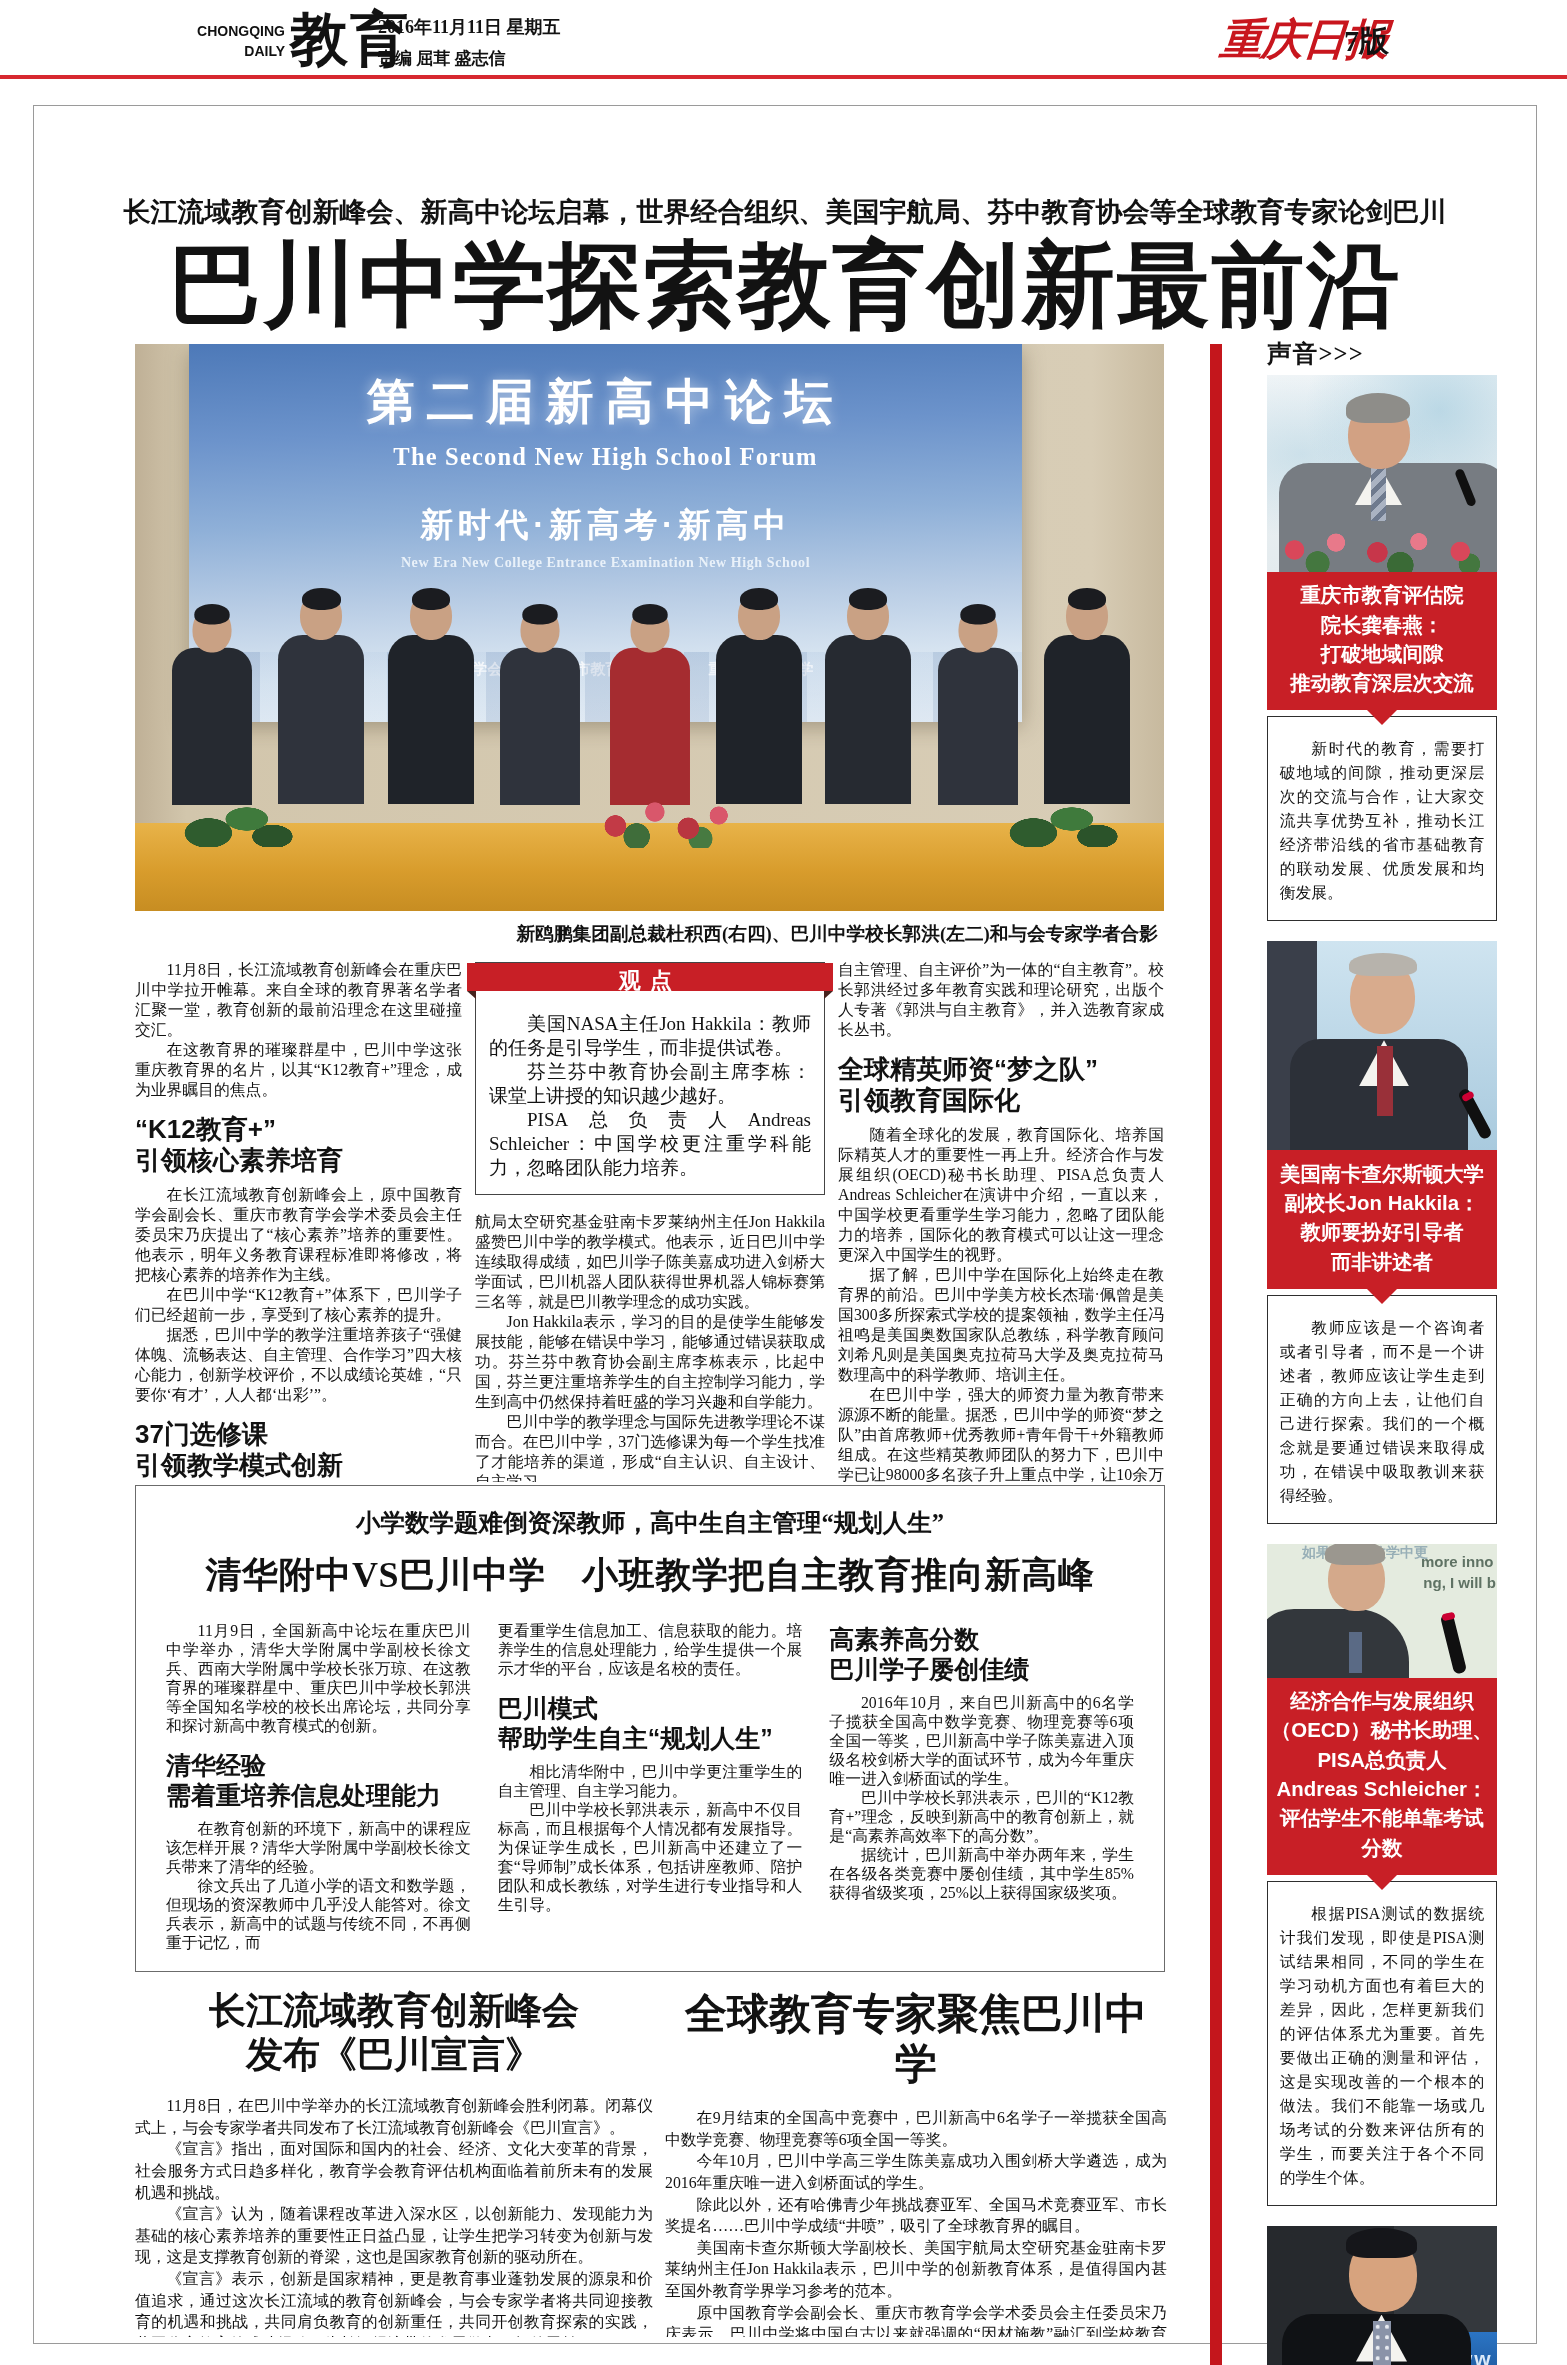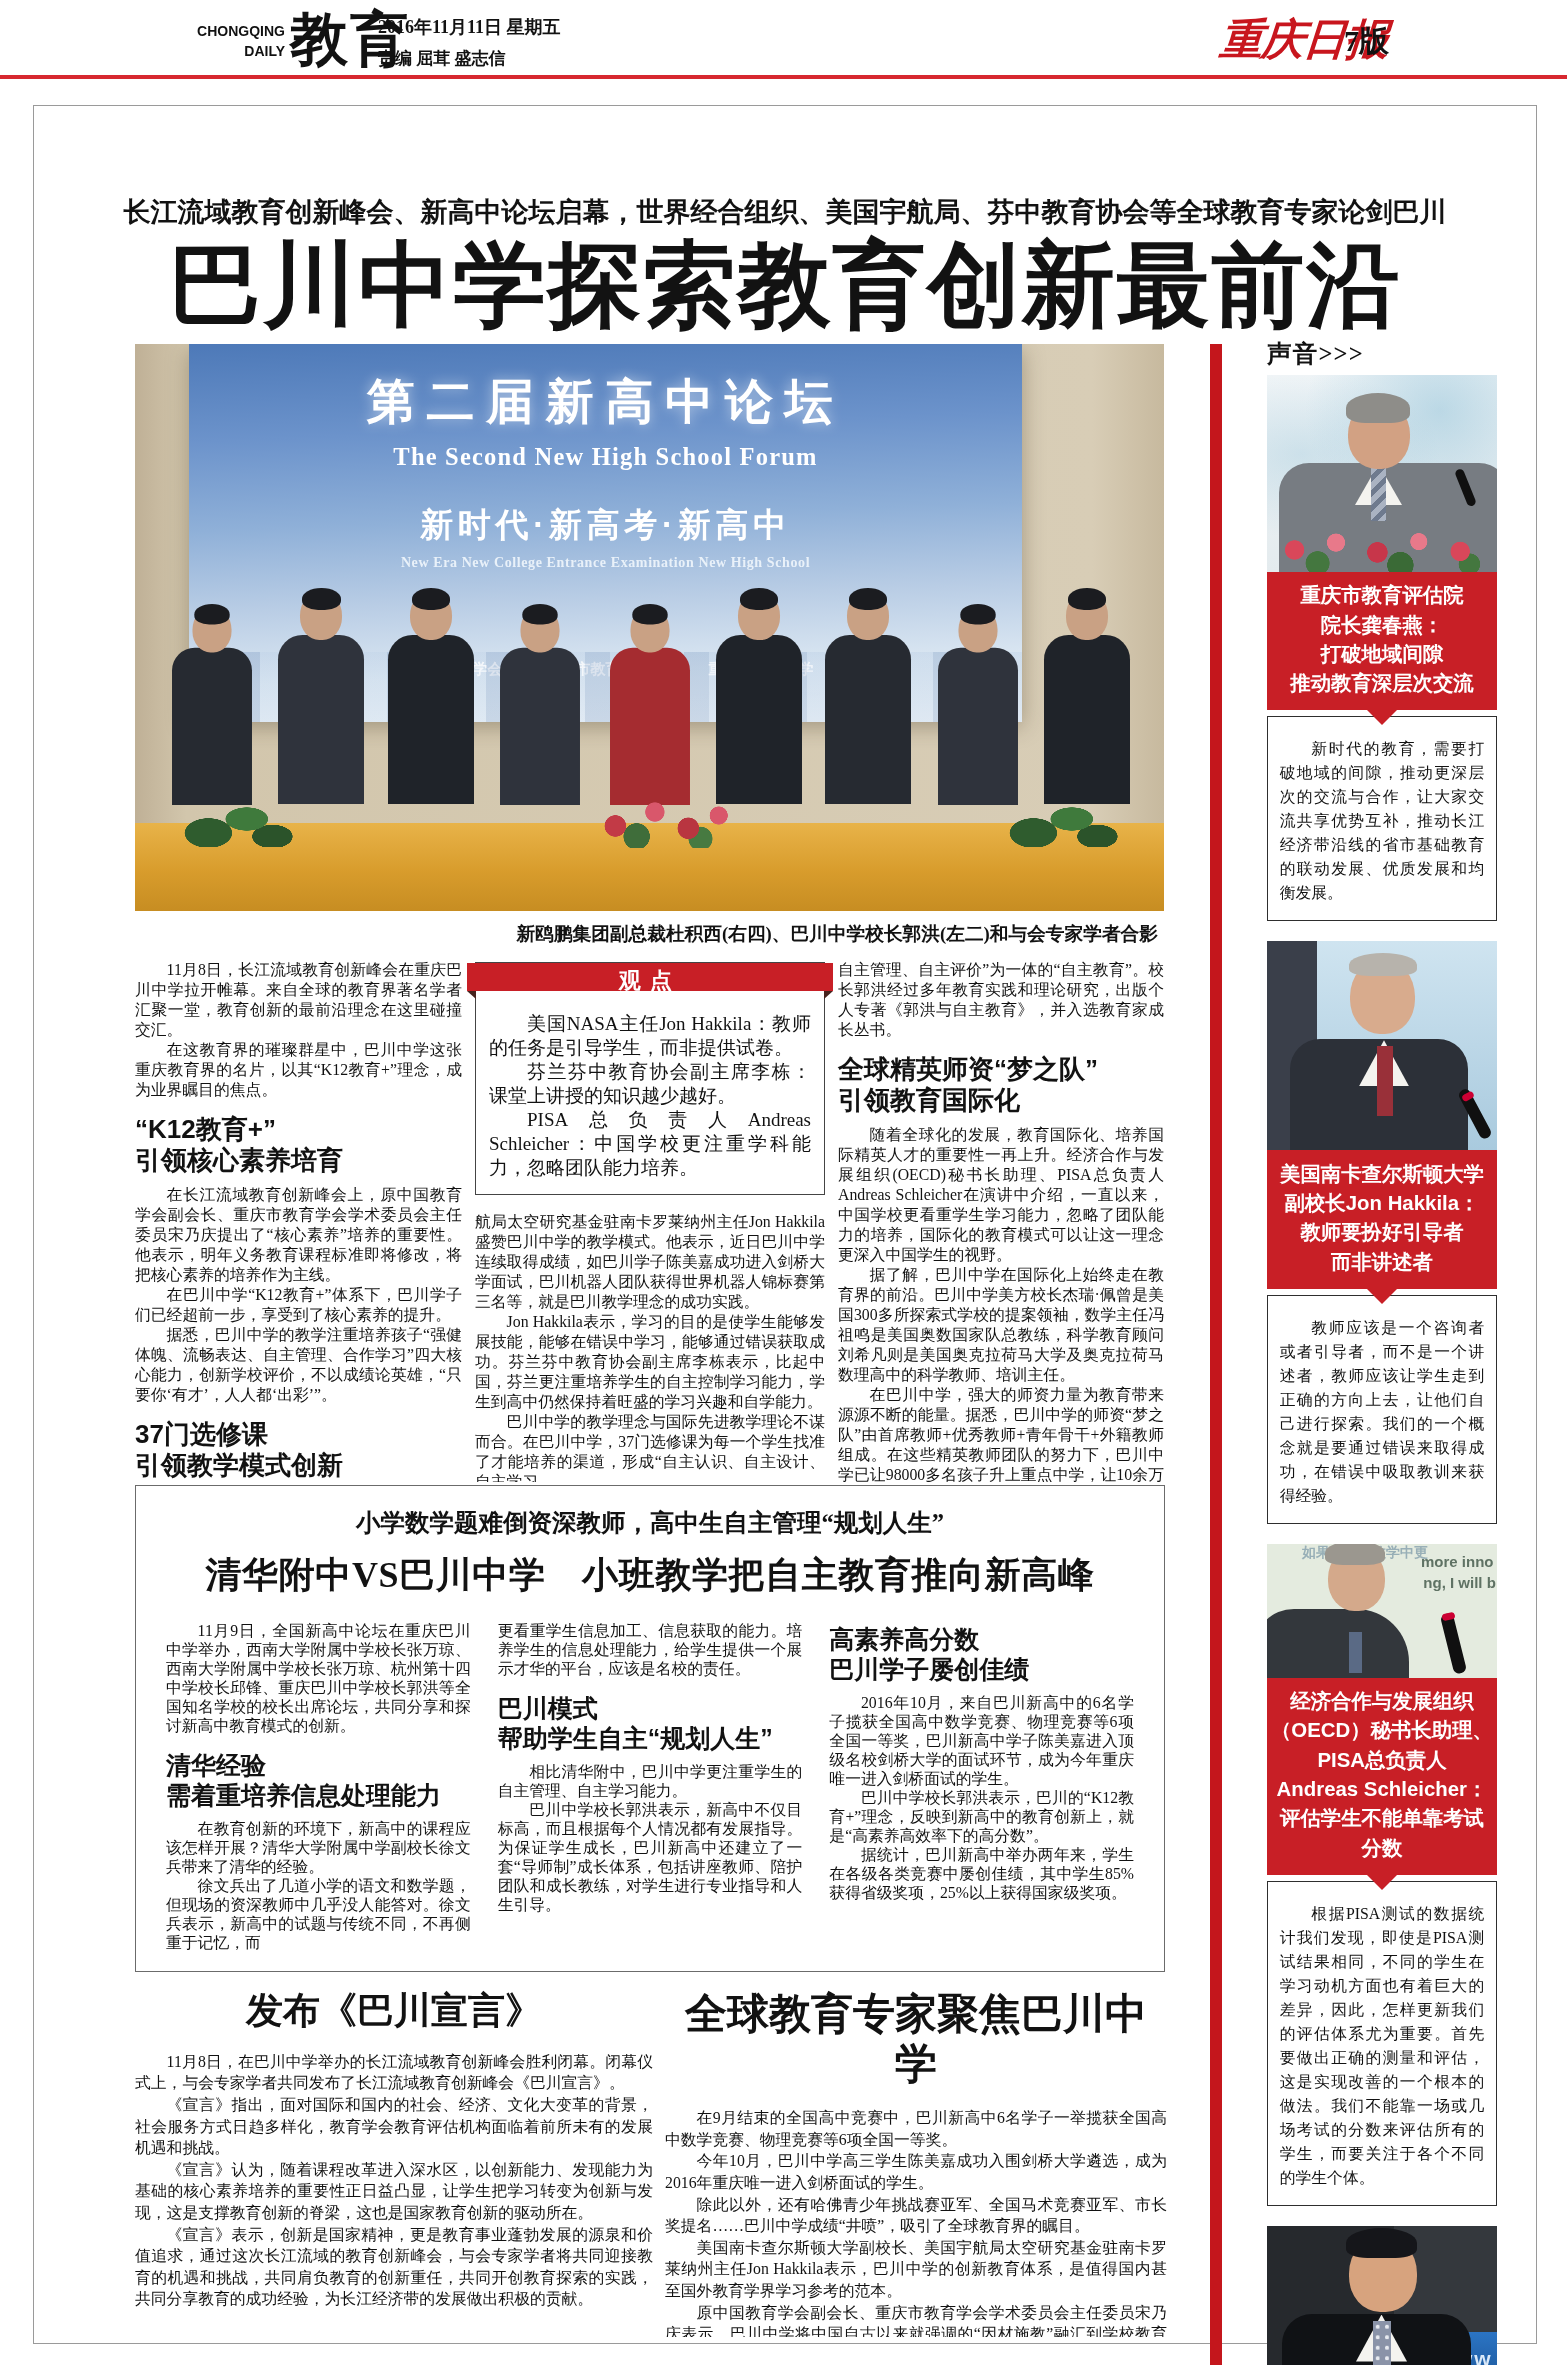--- a/index.html
+++ b/index.html
@@ -282,21 +282,21 @@
       <p class="para">在巴川中学，强大的师资力量为教育带来源源不断的能量。据悉，巴川中学的师资“梦之队”由首席教师+优秀教师+青年骨干+外籍教师组成。在这些精英教师团队的努力下，巴川中学已让98000多名孩子升上重点中学，让10余万名孩子，成就了人生梦想。</p>
 
     </div>
   </div>
 
   <section class="vsbox">
     <div class="vs-kicker">小学数学题难倒资深教师，高中生自主管理“规划人生”</div>
     <div class="vs-head">清华附中VS巴川中学　小班教学把自主教育推向新高峰</div>
     <div class="vs-cols">
       <div class="vs-col">
-        <p class="para">11月9日，全国新高中论坛在重庆巴川中学举办，西南大学附属中学校长张万琼、西南大学附属中学校长张万琼、杭州第十四中学校长邱锋、重庆巴川中学校长郭洪等全国知名学校的校长出席论坛，共同分享和探讨新高中教育模式的创新。</p>
+        <p class="para">11月9日，全国新高中论坛在重庆巴川中学举办，清华大学附属中学副校长徐文兵、西南大学附属中学校长张万琼、在这教育界的璀璨群星中、重庆巴川中学校长郭洪等全国知名学校的校长出席论坛，共同分享和探讨新高中教育模式的创新。</p>
         <div class="vs-sub">
           <div>清华经验</div>
           <div>需着重培养信息处理能力</div>
         </div>
         <p class="para">在教育创新的环境下，新高中的课程应该怎样开展？清华大学附属中学副校长徐文兵带来了清华的经验。</p>
         <p class="para">徐文兵出了几道小学的语文和数学题，但现场的资深教师中几乎没人能答对。徐文兵表示，新高中的试题与传统不同，不再侧重于记忆，而</p>
       </div>
       <div class="vs-col">
         <p class="para cont">更看重学生信息加工、信息获取的能力。培养学生的信息处理能力，给学生提供一个展示才华的平台，应该是名校的责任。</p>
         <div class="vs-sub">
@@ -313,20 +313,21 @@
         </div>
         <p class="para">2016年10月，来自巴川新高中的6名学子揽获全国高中数学竞赛、物理竞赛等6项全国一等奖，巴川新高中学子陈美嘉进入顶级名校剑桥大学的面试环节，成为今年重庆唯一进入剑桥面试的学生。</p>
         <p class="para">巴川中学校长郭洪表示，巴川的“K12教育+”理念，反映到新高中的教育创新上，就是“高素养高效率下的高分数”。</p>
         <p class="para">据统计，巴川新高中举办两年来，学生在各级各类竞赛中屡创佳绩，其中学生85%获得省级奖项，25%以上获得国家级奖项。</p>
       </div>
     </div>
   </section>
 
   <section class="bl">
     <div class="b-title">
+      <div>长江流域教育创新峰会</div>
       <div>发布《巴川宣言》</div>
     </div>
     <div class="b-body">
       <p class="para">11月8日，在巴川中学举办的长江流域教育创新峰会胜利闭幕。闭幕仪式上，与会专家学者共同发布了长江流域教育创新峰会《巴川宣言》。</p>
       <p class="para">《宣言》指出，面对国际和国内的社会、经济、文化大变革的背景，社会服务方式日趋多样化，教育学会教育评估机构面临着前所未有的发展机遇和挑战。</p>
       <p class="para">《宣言》认为，随着课程改革进入深水区，以创新能力、发现能力为基础的核心素养培养的重要性正日益凸显，让学生把学习转变为创新与发现，这是支撑教育创新的脊梁，这也是国家教育创新的驱动所在。</p>
       <p class="para">《宣言》表示，创新是国家精神，更是教育事业蓬勃发展的源泉和价值追求，通过这次长江流域的教育创新峰会，与会专家学者将共同迎接教育的机遇和挑战，共同肩负教育的创新重任，共同开创教育探索的实践，共同分享教育的成功经验，为长江经济带的发展做出积极的贡献。</p>
     </div>
   </section>
 

